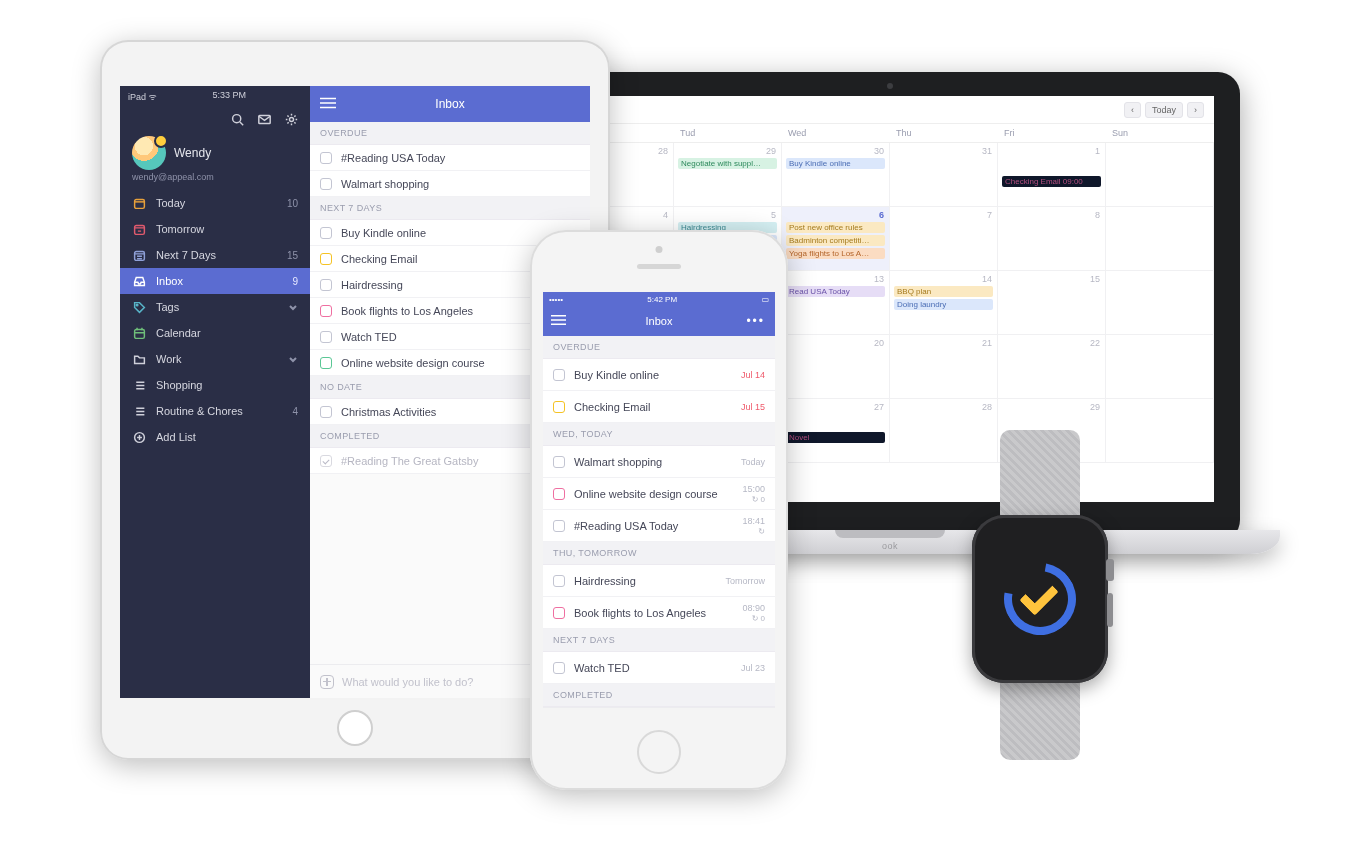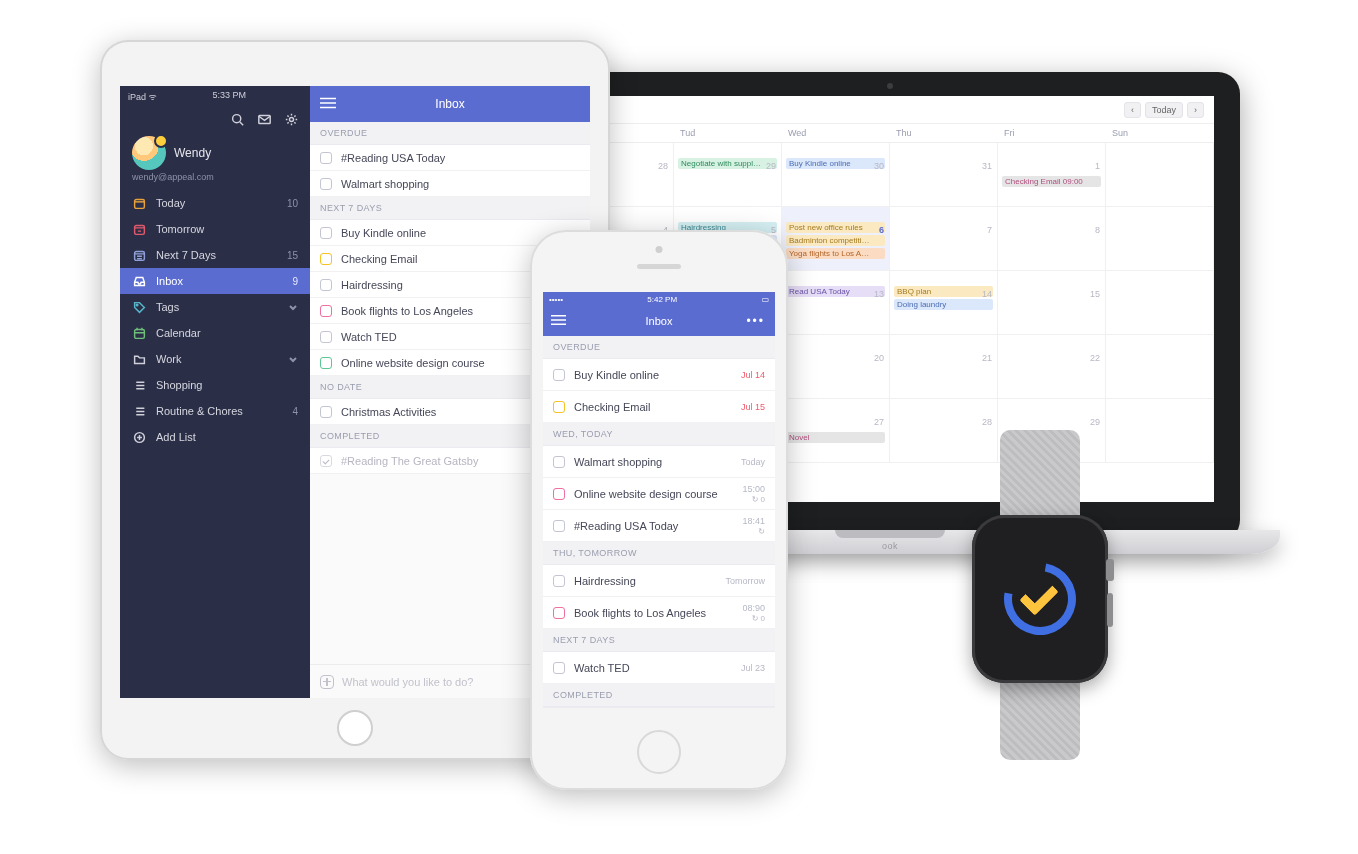--- a/index.html
+++ b/index.html
@@ -69,30 +69,30 @@
   .mac-base::after{content:"";position:absolute;left:50%;top:0;width:110px;height:8px;background:#bcbcc0;border-radius:0 0 10px 10px;transform:translateX(-50%);}
   .mac-base .logo{position:absolute;left:50%;bottom:3px;transform:translateX(-50%);font-size:9px;color:#9a9a9e;letter-spacing:.5px;}
 
   .cal-top{height:28px;display:flex;align-items:center;justify-content:space-between;padding:0 10px;border-bottom:1px solid #eee;}
   .cal-top .yr{font-size:12px;color:#6a6f86;}
   .cal-top .ctrls{display:flex;gap:4px;}
   .cal-top .ctrls span{background:#f1f1f4;border:1px solid #e3e3e8;border-radius:3px;height:16px;min-width:16px;display:flex;align-items:center;justify-content:center;padding:0 6px;font-size:9px;color:#666;}
   .cal-grid{display:grid;grid-template-columns:repeat(7,1fr);}
   .dow{padding:4px 6px;color:#9a9daf;border-bottom:1px solid #eee;font-size:9px;}
   .day{position:relative;height:64px;border-right:1px solid #f0f0f2;border-bottom:1px solid #f0f0f2;padding:3px 4px;}
-  .day .dn{position:absolute;top:18px;right:5px;color:#b7b8c4;font-size:9px;}
+  .day .dn{position:absolute;top:3px;right:5px;color:#b7b8c4;font-size:9px;}
   .day.today .dn{color:#5b6cd1;font-weight:600;}
   .day.today{background:#eef0fb;}
   .ev{margin-top:12px;font-size:8px;padding:1px 3px;border-radius:2px;white-space:nowrap;overflow:hidden;text-overflow:ellipsis;margin-bottom:2px;}
   .ev+.ev{margin-top:0;}
   .c-green{background:#d7f2e3;color:#2f8a5d;}
   .c-blue{background:#dbe7fb;color:#4a6db4;}
   .c-yellow{background:#fbe9c2;color:#a57b1e;}
   .c-orange{background:#fbdcc2;color:#b4652b;}
-  .c-pink{background:#e5e5e5;color:#b24e7e;margin-top:30px;}
+  .c-pink{background:#0f172a;color:#b24e7e;margin-top:30px;}
   .c-purple{background:#e6ddf6;color:#6a52a8;}
   .c-cyan{background:#d4eff2;color:#3a8790;}
 
   
   .iphone{position:absolute;left:530px;top:230px;width:258px;height:560px;background:#f4f4f4;border-radius:36px;box-shadow:0 6px 28px rgba(0,0,0,.25),inset 0 0 0 2px #dcdcdc;}
   .iphone .screen{position:absolute;left:13px;top:62px;width:232px;height:416px;background:#fff;overflow:hidden;font-size:11px;}
   .iphone .speaker{position:absolute;left:50%;top:34px;width:44px;height:5px;background:#d6d6d6;border-radius:3px;transform:translateX(-50%);}
   .iphone .cam{position:absolute;left:50%;top:16px;width:7px;height:7px;border-radius:50%;background:#cfcfcf;transform:translateX(-50%);}
   .iphone .home{position:absolute;left:50%;bottom:16px;width:44px;height:44px;border-radius:50%;border:2px solid #d9d9d9;transform:translateX(-50%);}
 

